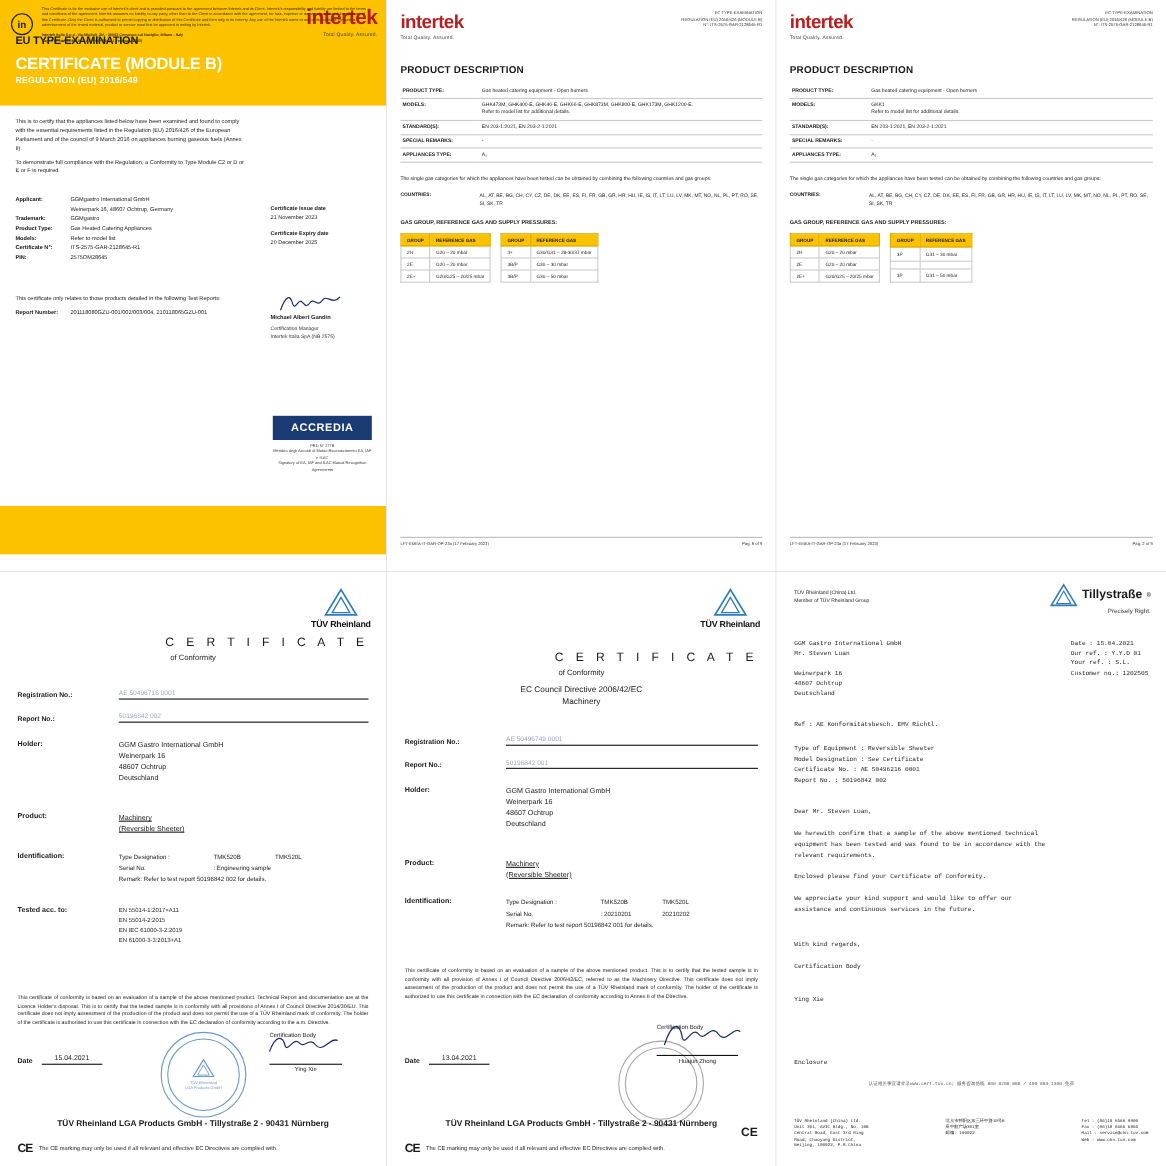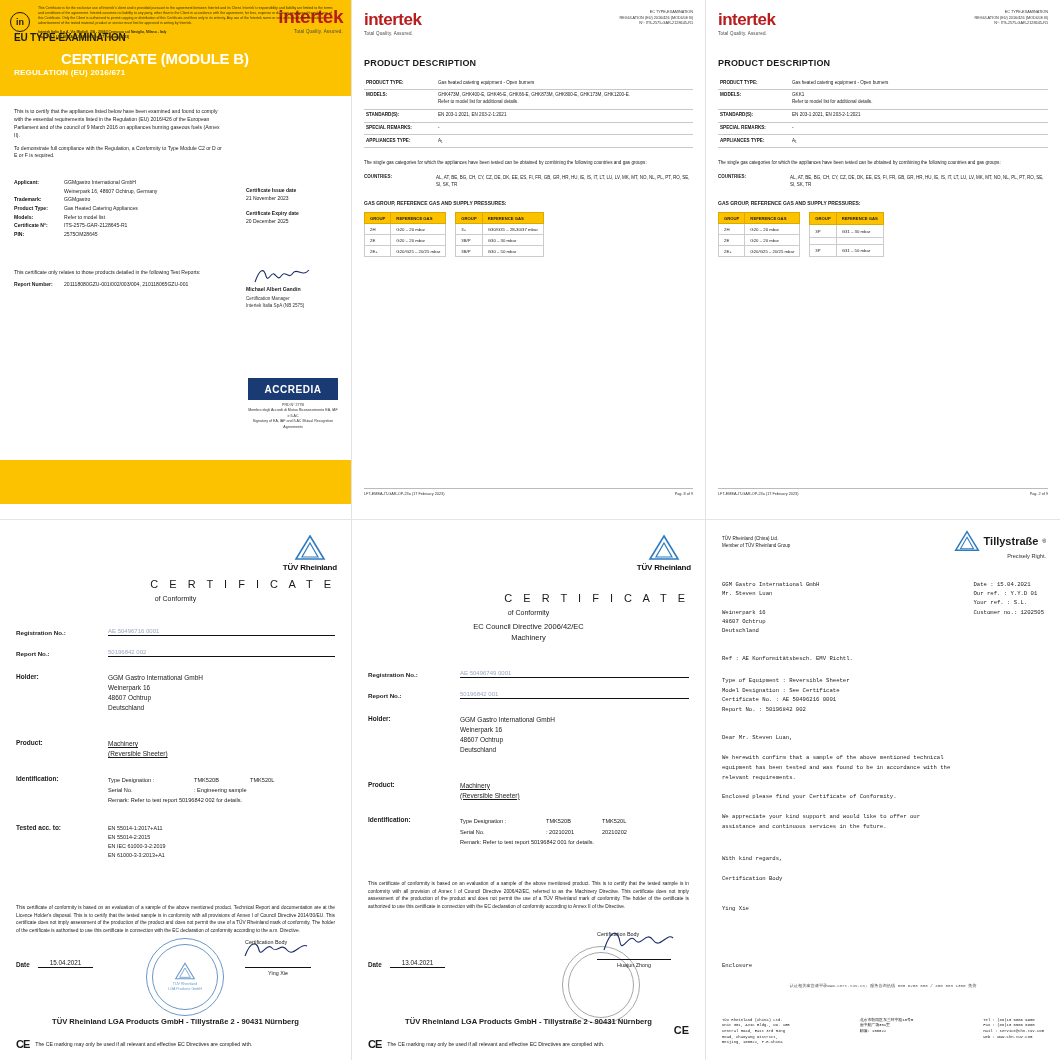--- a/index.html
+++ b/index.html
@@ -19,21 +19,21 @@
   
   .itk-logo { font-family:"Liberation Sans", sans-serif; font-weight:bold; color:#b91c1c; letter-spacing:-0.5px; }
   .itk-sub { font-size:4.5px; color:#444; letter-spacing:0.2px; margin-top:1px; }
 
   
   #cert1 { left:0; top:0; width:352px; height:520px; border-right:1px solid #e2e2e2; }
   #cert1 .yellow { position:absolute; left:0; top:0; width:352px; height:96px; background:#fcc200; }
   #cert1 .logo-box { position:absolute; right:8px; top:6px; text-align:right; }
   #cert1 .logo-box .itk-logo { font-size:19px; }
   #cert1 .title-main { position:absolute; left:14px; top:32px; font-size:10px; font-weight:bold; color:#1a1a1a; letter-spacing:-0.2px; }
-  #cert1 .title-sub { position:absolute; left:14px; top:50px; font-size:15px; font-weight:bold; color:#ffffff; letter-spacing:-0.2px;margin-left:47px; }
+  #cert1 .title-sub { position:absolute; left:14px; top:50px; font-size:15px; font-weight:bold; color:#ffffff; letter-spacing:-0.2px; }
   #cert1 .title-reg { position:absolute; left:14px; top:68px; font-size:8px; font-weight:bold; color:#ffffff; letter-spacing:0.2px; }
   #cert1 .body { position:absolute; left:14px; top:108px; width:210px; font-size:5.1px; line-height:1.55; color:#222; }
   #cert1 .body p { margin:0 0 5px 0; }
   #cert1 .fields { position:absolute; left:14px; top:178px; width:215px; font-size:5.1px; line-height:1.7; }
   #cert1 .fields .row { display:flex; }
   #cert1 .fields .k { width:50px; font-weight:bold; color:#111; }
   #cert1 .fields .v { flex:1; color:#222; }
   #cert1 .rightcol { position:absolute; left:246px; top:186px; width:100px; font-size:5px; line-height:1.6; }
   #cert1 .rightcol .lbl { font-weight:bold; }
   #cert1 .rightcol .blk { margin-bottom:7px; }
@@ -145,21 +145,21 @@
   <div class="panel" id="cert1">
     <div class="yellow"></div>
 
     <div class="logo-box">
       <div class="itk-logo">intertek</div>
       <div class="itk-sub">Total Quality. Assured.</div>
     </div>
 
     <div class="title-main">EU TYPE-EXAMINATION</div>
     <div class="title-sub">CERTIFICATE (MODULE B)</div>
-    <div class="title-reg">REGULATION (EU) 2016/671</div>
+    <div class="title-reg">REGULATION (EU) 2016/549</div>
 
     <div class="body">
       <p>This is to certify that the appliances listed below have been examined and found to comply with the essential requirements listed in the Regulation (EU) 2016/426 of the European Parliament and of the council of 9 March 2016 on appliances burning gaseous fuels (Annex II).</p>
       <p>To demonstrate full compliance with the Regulation, a Conformity to Type Module C2 or D or E or F is required.</p>
     </div>
 
     <div class="fields">
       <div class="row">
           <span class="k">Applicant:</span>
           <span class="v">GGMgastro International GmbH</span>

